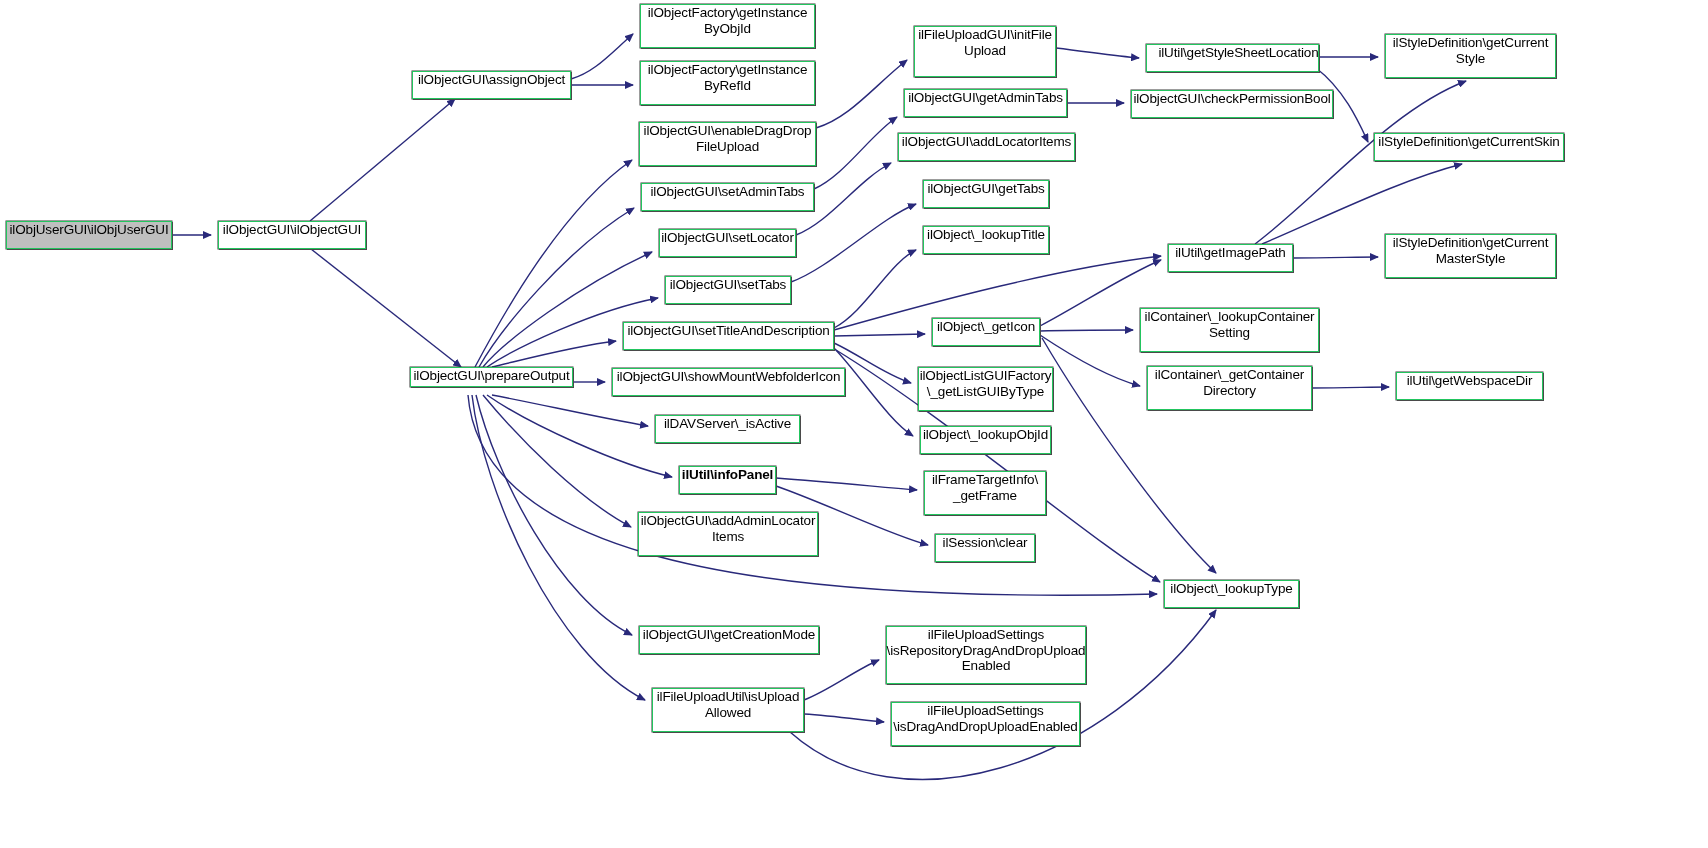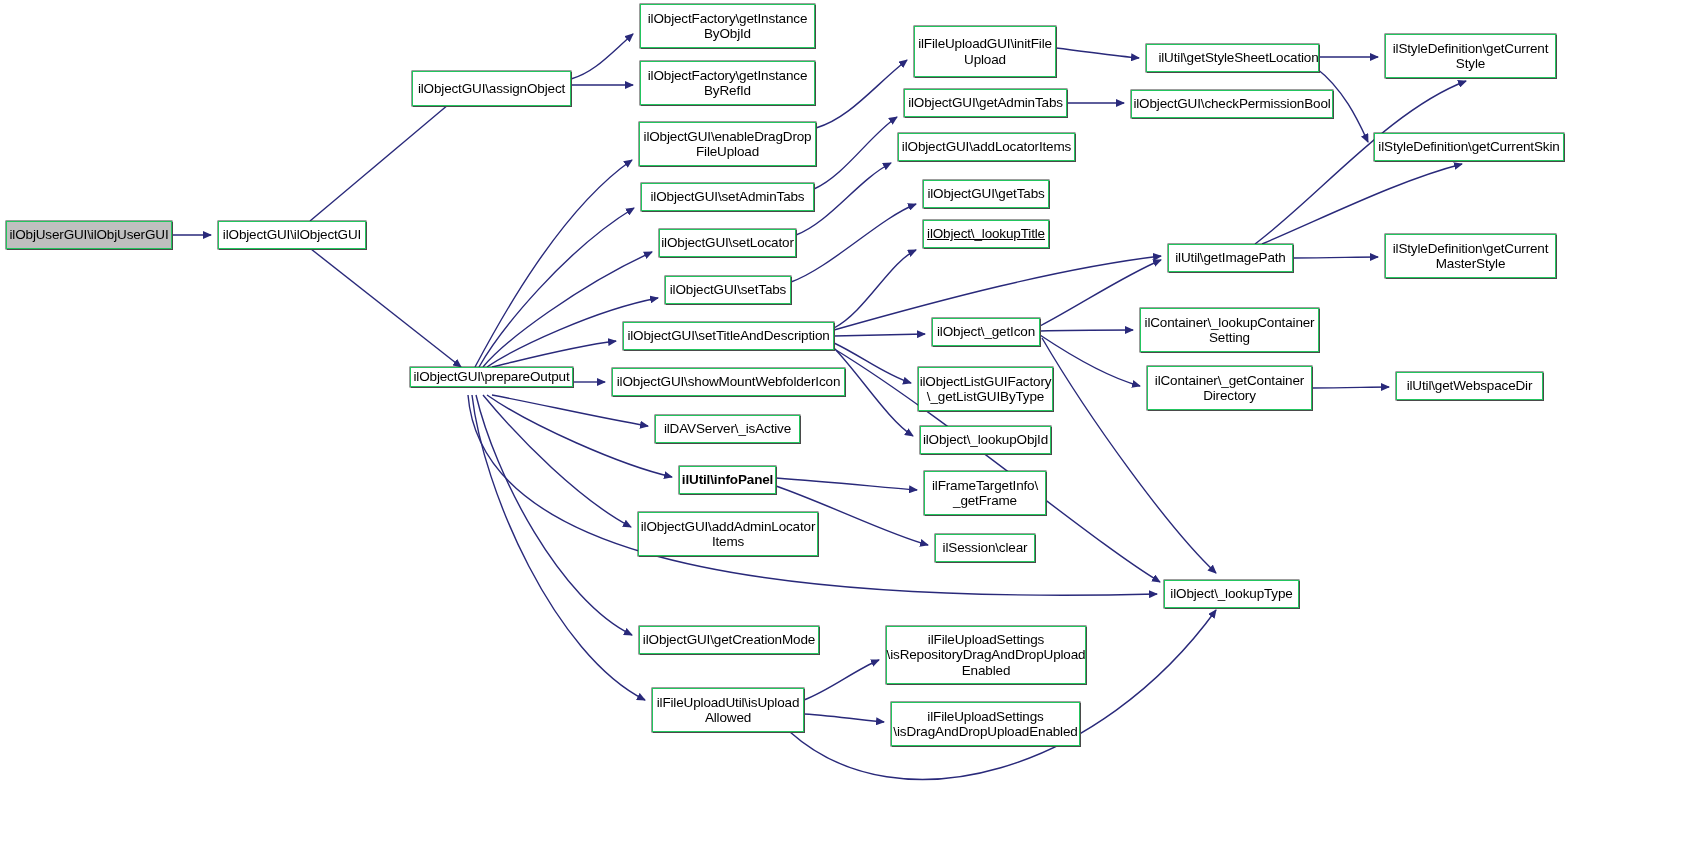--- a/index.html
+++ b/index.html
@@ -25,21 +25,21 @@
   }
   .node {
     position: absolute;
     box-sizing: border-box;
     border: 4px solid #22c55e;
     background: #ffffff;
     color: #000000;
     font-size: 13.5px;
     line-height: 15.5px;
     display: flex;
-    align-items: center;
+    align-items: flex-start;
     justify-content: center;
     text-align: center;
     white-space: pre-line;
     letter-spacing: -0.15px;
     z-index: 2;
   }
   .node.highlight {
     background: #bfbfbf;
   }
   .node.thick {
@@ -104,21 +104,21 @@
         <path d="M 1316,68 C 1345,90 1360,125 1368,142" fill="none" stroke="#29297a" stroke-width="1.4" marker-end="url(#arrow)"></path>
         <path d="M 1293,258 C 1330,258 1355,257 1378,257" fill="none" stroke="#29297a" stroke-width="1.4" marker-end="url(#arrow)"></path>
         <path d="M 1255,244 C 1320,195 1390,110 1466,81" fill="none" stroke="#29297a" stroke-width="1.4" marker-end="url(#arrow)"></path>
         <path d="M 1262,244 C 1330,215 1400,180 1462,164" fill="none" stroke="#29297a" stroke-width="1.4" marker-end="url(#arrow)"></path>
         <path d="M 1312,388 C 1345,388 1370,387 1389,387" fill="none" stroke="#29297a" stroke-width="1.4" marker-end="url(#arrow)"></path>
       </g>
   </svg>
   <div id="nodes">
       <div class="node thick highlight" style="left: 6px; top: 221px; width: 166px; height: 28px;"><span class="node-label">ilObjUserGUI\ilObjUserGUI</span></div>
       <div class="node thick" style="left: 218px; top: 221px; width: 148px; height: 28px;"><span class="node-label">ilObjectGUI\ilObjectGUI</span></div>
-      <div class="node thick" style="left: 412px; top: 71px; width: 159px; height: 35px;"><span class="node-label">ilObjectGUI\assignObject</span></div>
+      <div class="node thick" style="left: 412px; top: 71px; width: 159px; height: 28px;"><span class="node-label">ilObjectGUI\assignObject</span></div>
       <div class="node thick" style="left: 640px; top: 4px; width: 175px; height: 44px;"><span class="node-label">ilObjectFactory\getInstance
 ByObjId</span></div>
       <div class="node thick" style="left: 640px; top: 61px; width: 175px; height: 44px;"><span class="node-label">ilObjectFactory\getInstance
 ByRefId</span></div>
       <div class="node thick" style="left: 410px; top: 367px; width: 163px; height: 20px;"><span class="node-label">ilObjectGUI\prepareOutput</span></div>
       <div class="node thick" style="left: 639px; top: 122px; width: 177px; height: 44px;"><span class="node-label">ilObjectGUI\enableDragDrop
 FileUpload</span></div>
       <div class="node thick" style="left: 641px; top: 183px; width: 173px; height: 28px;"><span class="node-label">ilObjectGUI\setAdminTabs</span></div>
       <div class="node thick" style="left: 659px; top: 229px; width: 137px; height: 28px;"><span class="node-label">ilObjectGUI\setLocator</span></div>
       <div class="node thick" style="left: 665px; top: 276px; width: 126px; height: 28px;"><span class="node-label">ilObjectGUI\setTabs</span></div>
@@ -129,21 +129,21 @@
       <div class="node thick" style="left: 638px; top: 512px; width: 180px; height: 44px;"><span class="node-label">ilObjectGUI\addAdminLocator
 Items</span></div>
       <div class="node thick" style="left: 639px; top: 626px; width: 180px; height: 28px;"><span class="node-label">ilObjectGUI\getCreationMode</span></div>
       <div class="node thick" style="left: 652px; top: 688px; width: 152px; height: 44px;"><span class="node-label">ilFileUploadUtil\isUpload
 Allowed</span></div>
       <div class="node thick" style="left: 914px; top: 26px; width: 142px; height: 51px;"><span class="node-label">ilFileUploadGUI\initFile
 Upload</span></div>
       <div class="node thick" style="left: 904px; top: 89px; width: 163px; height: 28px;"><span class="node-label">ilObjectGUI\getAdminTabs</span></div>
       <div class="node thick" style="left: 898px; top: 133px; width: 177px; height: 28px;"><span class="node-label">ilObjectGUI\addLocatorItems</span></div>
       <div class="node thick" style="left: 923px; top: 180px; width: 126px; height: 28px;"><span class="node-label">ilObjectGUI\getTabs</span></div>
-      <div class="node thick" style="left: 923px; top: 220px; width: 126px; height: 28px; text-decoration: underline;"><span class="node-label">ilObject\_lookupTitle</span></div>
+      <div class="node thick" style="left: 923px; top: 226px; width: 126px; height: 28px;"><span class="node-label">ilObject\_lookupTitle</span></div>
       <div class="node thick" style="left: 932px; top: 318px; width: 108px; height: 28px;"><span class="node-label">ilObject\_getIcon</span></div>
       <div class="node thick" style="left: 918px; top: 367px; width: 135px; height: 44px;"><span class="node-label">ilObjectListGUIFactory
 \_getListGUIByType</span></div>
       <div class="node thick" style="left: 920px; top: 426px; width: 131px; height: 28px;"><span class="node-label">ilObject\_lookupObjId</span></div>
       <div class="node thick" style="left: 924px; top: 471px; width: 122px; height: 44px;"><span class="node-label">ilFrameTargetInfo\
 _getFrame</span></div>
       <div class="node thick" style="left: 935px; top: 534px; width: 100px; height: 28px;"><span class="node-label">ilSession\clear</span></div>
       <div class="node thick" style="left: 886px; top: 626px; width: 200px; height: 58px;"><span class="node-label">ilFileUploadSettings
 \isRepositoryDragAndDropUpload
 Enabled</span></div>

